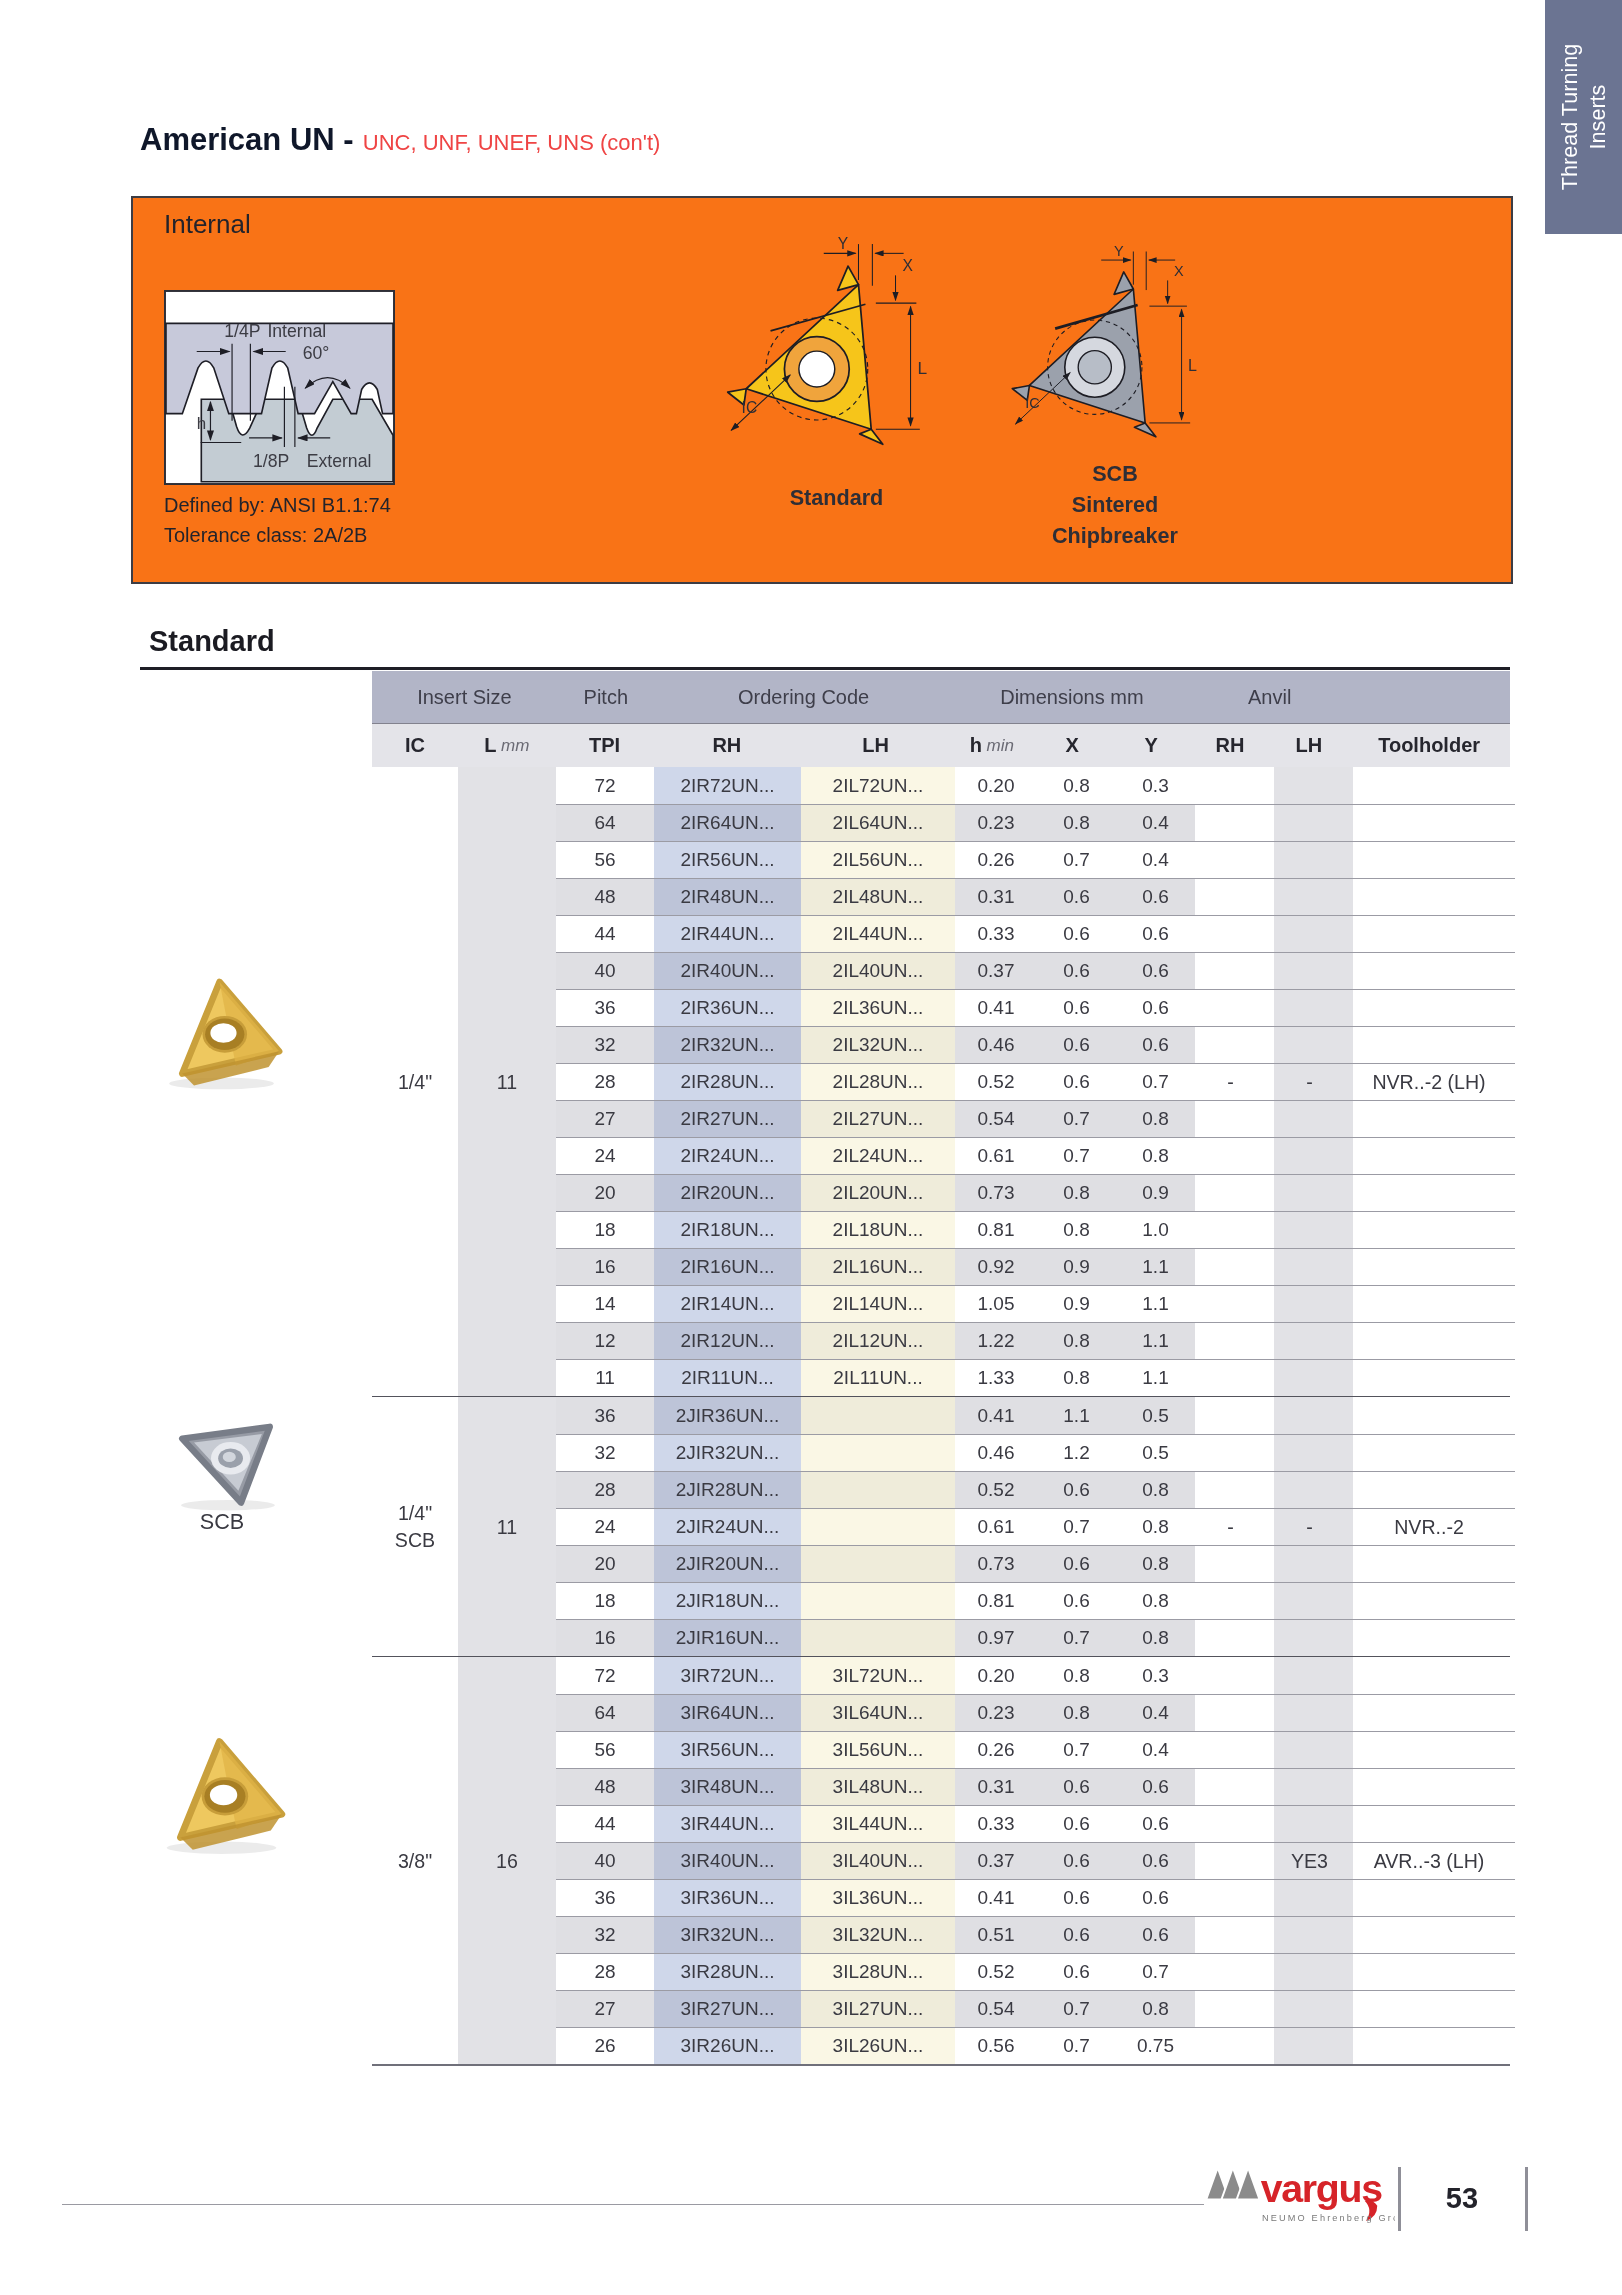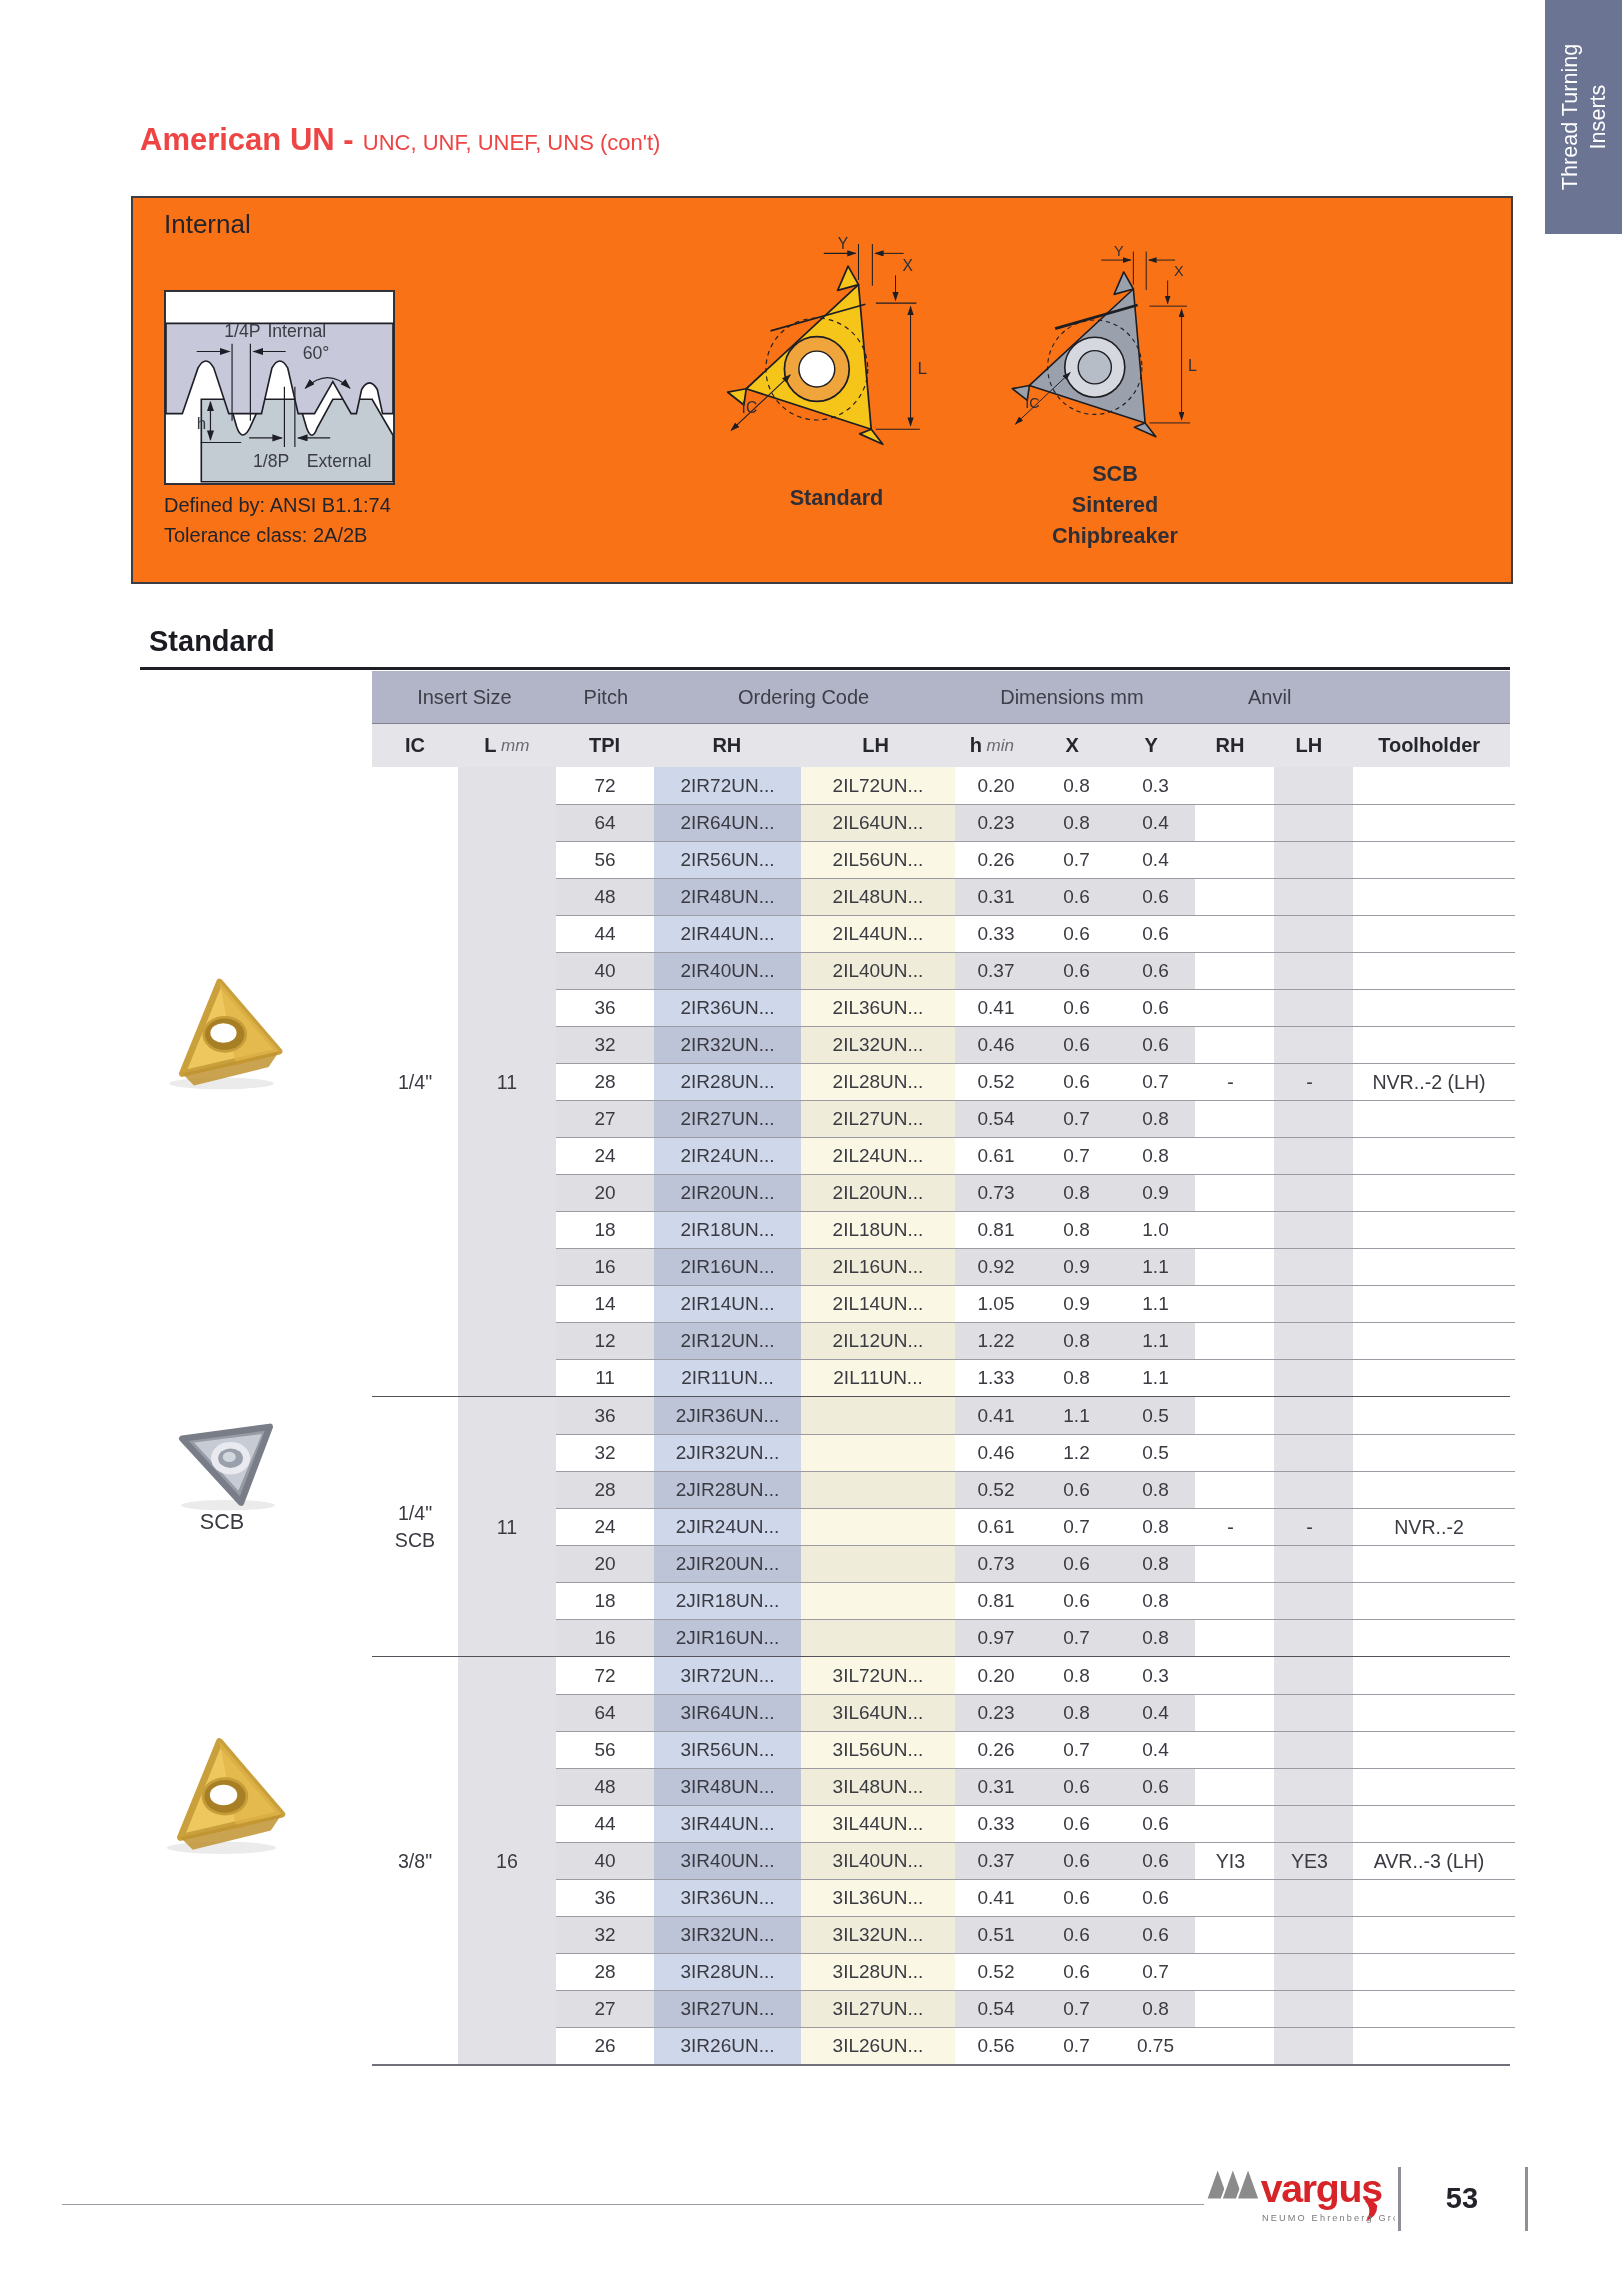--- a/index.html
+++ b/index.html
@@ -7,21 +7,21 @@
         font-family:"Liberation Sans",sans-serif;color:#2a2a32;}
 
   
   .side-tab{position:absolute;right:0;top:0;width:78px;height:234px;background:var(--tab,#6b7492);}
   .side-tab-text{position:absolute;width:234px;height:78px;left:50%;top:50%;
     transform:translate(-50%,-50%) rotate(-90deg);display:flex;flex-direction:column;
     justify-content:center;text-align:center;color:#fff;font-size:21.6px;line-height:1.3;}
 
   
   .page-title{position:absolute;left:140px;top:122px;display:flex;align-items:baseline;gap:9.2px;white-space:nowrap;}
-  .title-bold{font-size:31px;font-weight:bold;color:#ef4444;}
+  .title-bold{font-size:31px;font-weight:bold;color:#0f172a;}
   .title-rest{font-size:22px;color:#ef4444;}
 
   
   .internal-box{position:absolute;left:131px;top:196px;width:1382px;height:388px;
     border:2px solid #3c3c44;box-sizing:border-box;background:#f97316;}
   .internal-label{position:absolute;left:31px;top:10.5px;font-size:26px;color:#23232b;}
   .profile-svg{position:absolute;left:31px;top:92px;}
   .defined-by{position:absolute;left:31px;top:296px;font-size:20px;color:#23232b;}
   .tolerance{position:absolute;left:31px;top:326px;font-size:20px;color:#23232b;}
   .std-diagram{position:absolute;left:576px;top:38px;}
@@ -754,23 +754,20 @@
           <div class="cell c-arh"></div>
           <div class="cell c-alh"></div>
           <div class="cell c-th"></div>
         </div>
         <div class="ov ov-ic">
           <div>3/8"</div>
         </div>
         <div class="ov ov-l">
           <div>16</div>
         </div>
-        <div class="ov ov-arh">
-          <div>YI3</div>
-        </div>
         <div class="ov ov-alh">
           <div>YE3</div>
         </div>
         <div class="ov ov-th">
           <div>AVR..-3 (LH)</div>
         </div>
       </div>
       <div class="tbottom"></div>
     </div>
 

